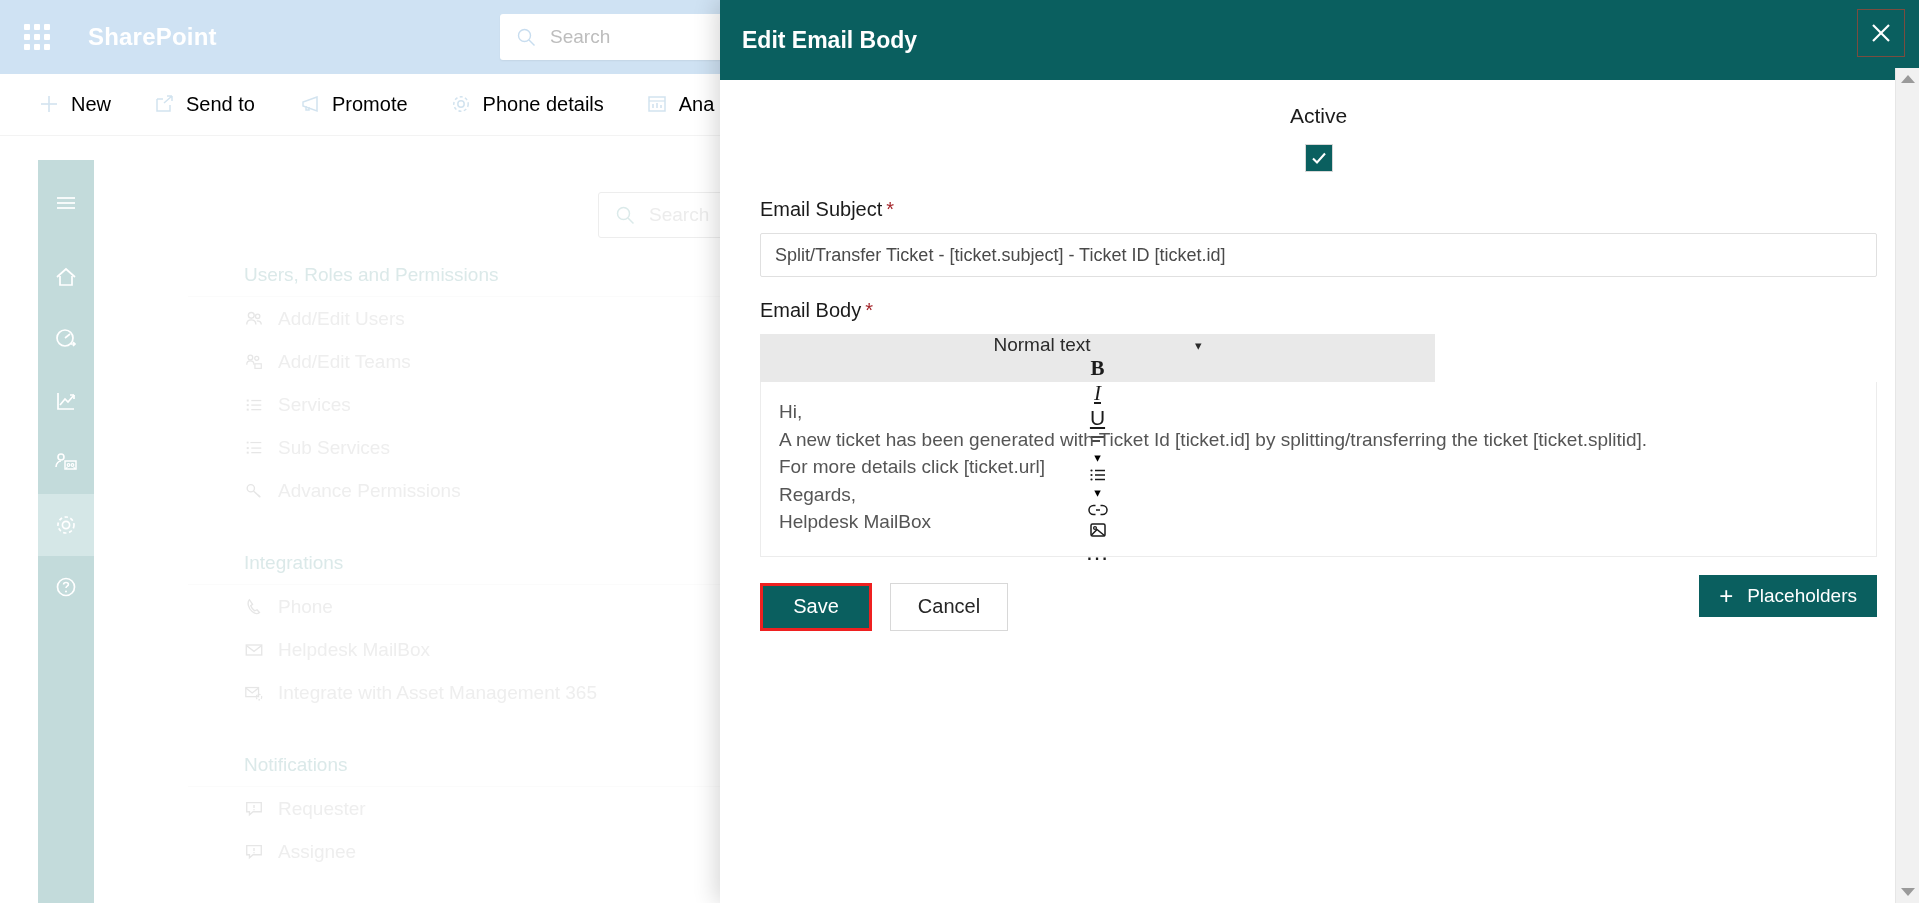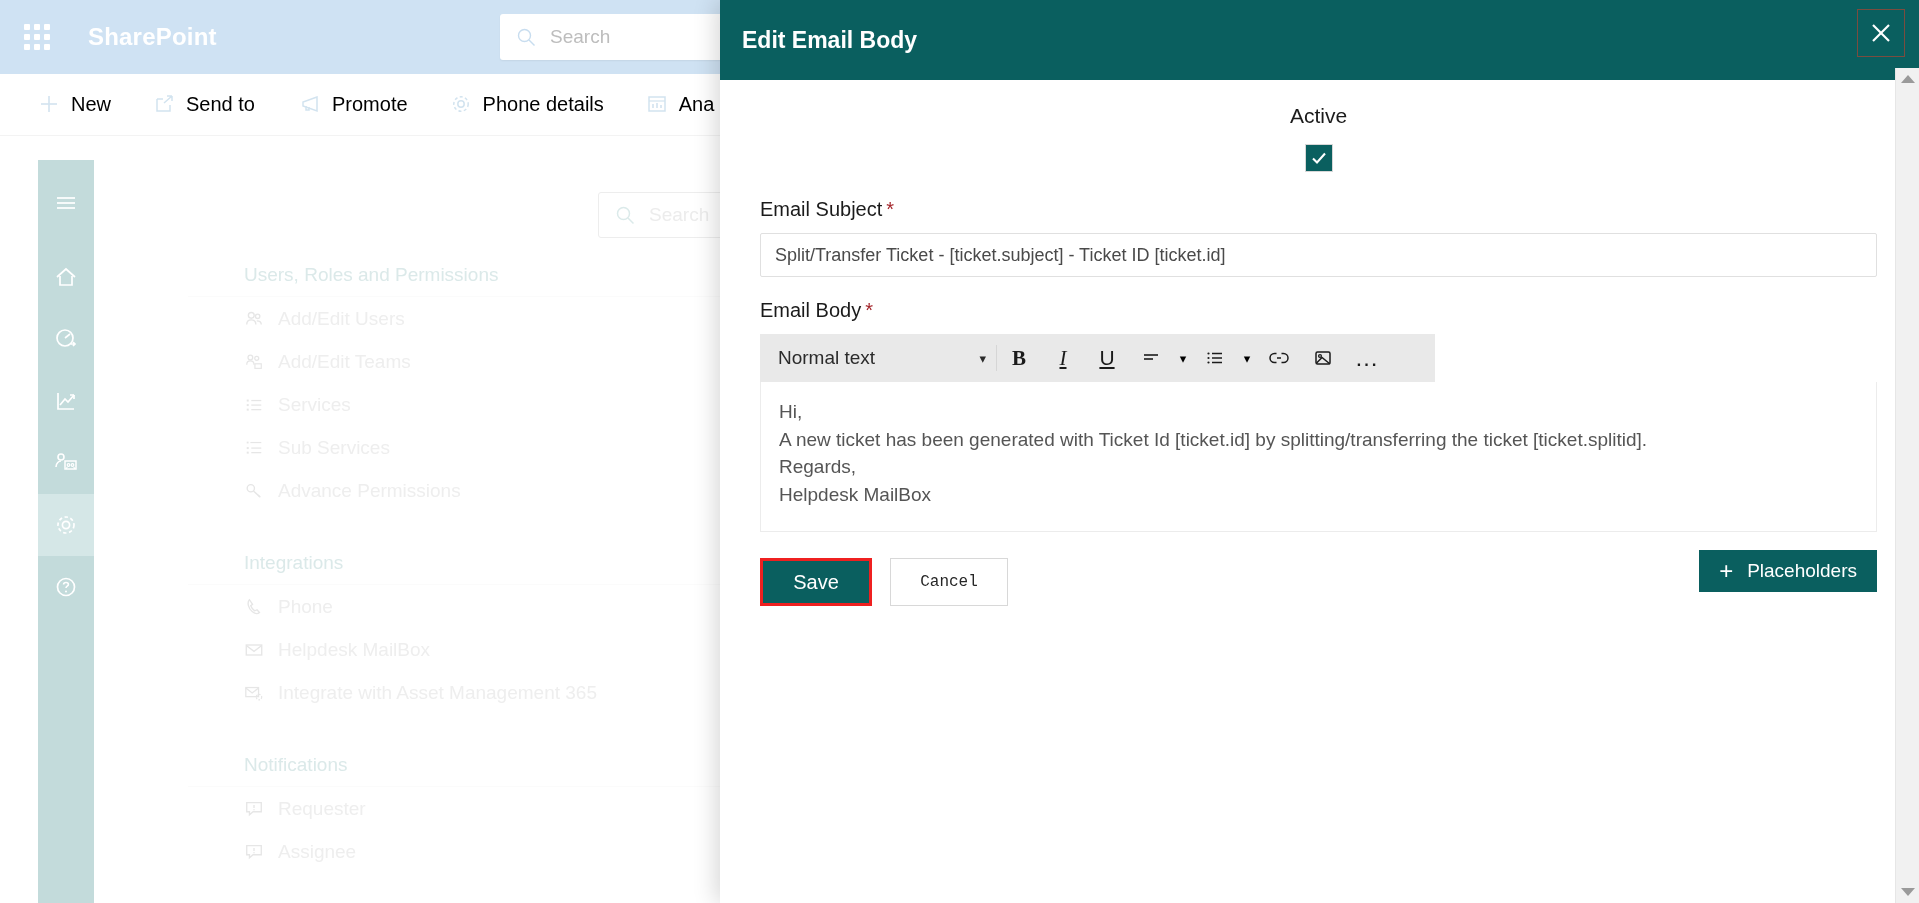--- a/index.html
+++ b/index.html
@@ -104,21 +104,21 @@
 
   .txt-input {
     width:100%; height:44px; border:1px solid #e0e0e0; border-radius:2px;
     padding:0 14px; font-size:18px; color:#4a4a4a; background:#fff;
     font-family:"Liberation Sans", sans-serif; outline:none;
   }
 
   .editor { margin-top:4px; }
   .rte-toolbar {
     height:48px; background:#e9e9e9; display:flex; align-items:center;
-    width:675px; padding:0 8px; gap:0;
+    width:675px; padding:0 8px; gap:0;flex-direction:column;
   }
   .tb-style { display:flex; align-items:center; width:228px; height:48px;
     padding:0 10px; justify-content:space-between; font-size:19px;
     color:#2b2b2b; cursor:pointer; }
   .tb-btn { width:44px; height:48px; display:flex; align-items:center;
     justify-content:center; cursor:pointer; color:#1b1b1b; }
   .tb-caret { width:20px; height:48px; display:flex; align-items:center;
     justify-content:center; cursor:pointer; }
   .tb-sep { width:1px; height:26px; background:#d6d6d6; }
   .b-glyph { font-size:21px; font-weight:700; font-family:"Liberation Serif", serif; }
@@ -136,23 +136,23 @@
 
   .btn-row { display:flex; align-items:center; margin-top:26px;
     position:relative; }
   .btn-save-wrap { border:3px solid #ef2020; padding:0; display:inline-block; }
   .btn-save {
     background:#0a5f5f; color:#fff; font-size:20px; border:none;
     width:106px; height:42px; cursor:pointer;
     font-family:"Liberation Sans", sans-serif;
   }
   .btn-cancel {
-    background:#fff; color:#262626; font-size:16px; border:1px solid #d8d8d8;
+    background:#fff; color:#262626; font-size:20px; border:1px solid #d8d8d8;
     width:118px; height:48px; cursor:pointer; margin-left:18px;
-    font-family:Liberation Mono, monospace;
+    font-family:Liberation Sans, sans-serif;
   }
   .btn-placeholders {
     position:absolute; right:0; top:-8px; background:#0a5f5f; color:#fff;
     font-size:19px; border:none; height:42px; padding:0 20px;
     display:flex; align-items:center; gap:14px; cursor:pointer;
     font-family:"Liberation Sans", sans-serif;
   }
   .plus-g { font-size:24px; line-height:1; font-weight:400; }
 
   
@@ -495,20 +495,21 @@
                 </svg>
               </div>
               <div class="tb-btn">
                 <span class="dots">…</span>
               </div>
             </div>
 
             <div class="rte-area">
               <p>Hi,</p>
               <p>A new ticket has been generated with Ticket Id [ticket.id] by splitting/transferring the ticket [ticket.splitid].</p>
+              <p>For more details click [ticket.url]</p>
               <p>Regards,</p>
               <p>Helpdesk MailBox</p>
             </div>
           </div>
         </div>
 
         <div class="btn-row">
           <span class="btn-save-wrap">
             <button class="btn-save">Save</button>
           </span>

